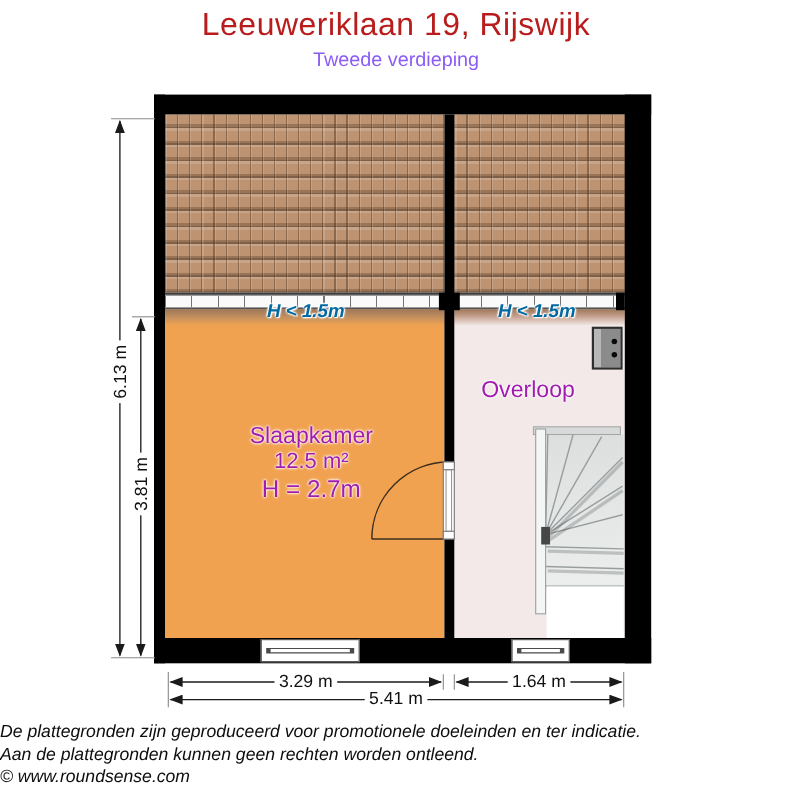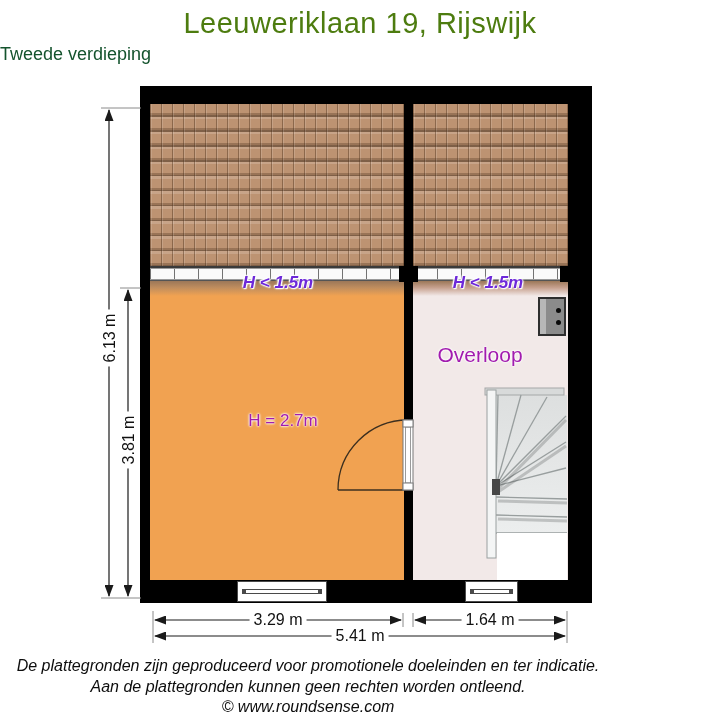--- a/index.html
+++ b/index.html
@@ -1,22 +1,22 @@
 <!DOCTYPE html>
 <html><head>
 <meta charset="utf-8">
 <style>
   html,body{margin:0;padding:0;background:#fff;}
   .canvas{
     position:relative;width:720px;height:720px;background:#ffffff;overflow:hidden;
     font-family:"Liberation Sans", sans-serif;color:#111;
   }
   .abs{position:absolute;box-sizing:border-box;}
-  .title{left:0;top:7px;width:720px;text-align:center;font-size:29px;letter-spacing:.5px;color:#4d7c0f;}
-  .subtitle{left:0;top:44px;width:720px;text-align:left;font-size:18px;color:#14532d;}
+  .title{left:0;top:7px;width:720px;text-align:center;font-size:29px;letter-spacing:.5px;color:#b91c1c;}
+  .subtitle{left:0;top:44px;width:720px;text-align:center;font-size:18px;color:#8b5cf6;}
   .wall{background:#000;}
   .roof{
     background-color:#bd9372;
     background-image:
       repeating-linear-gradient(90deg, rgba(80,52,30,.45) 0 1px, rgba(255,255,255,.14) 1px 2px, rgba(255,255,255,0) 2px 11px),
       repeating-linear-gradient(180deg, rgba(0,0,0,0) 0 9px, rgba(70,44,24,.30) 9px 11px, rgba(40,24,12,.42) 11px 12.5px, rgba(255,255,255,.16) 12.5px 15px);
   }
   .kneewall{
     background-color:#fafafa;
     background-image:repeating-linear-gradient(90deg, rgba(70,70,70,.75) 0 1px, rgba(0,0,0,0) 1px 24px);
@@ -24,31 +24,31 @@
     box-shadow: inset 0 3px 0 -2px #9a9a9a, inset 0 -3px 0 -2px #9a9a9a;
   }
   .slope-left{background:linear-gradient(180deg,#9c7758 0%,#c08e5e 45%,#f1a251 100%);}
   .slope-right{background:linear-gradient(180deg,#9c7758 0%,#c7a18f 45%,#f2e9e8 100%);}
   .floor-orange{background:#f1a251;}
   .floor-pink{background:#f2e9e8;}
   .room-label{transform:translate(-50%,-50%);text-align:center;white-space:nowrap;
     text-shadow:0 0 2px #fff,0 0 2px #fff,0 0 3px #fff;color:#a21caf;}
   .room-name{font-size:21px;}
   .room-area{font-size:20px;}
-  .room-height{font-size:17px;}
-  .hlabel{transform:translate(-50%,-50%);font-size:17px;font-style:italic;font-weight:bold;color:#6d28d9;white-space:nowrap;
+  .room-height{font-size:22px;}
+  .hlabel{transform:translate(-50%,-50%);font-size:17px;font-style:italic;font-weight:bold;color:#0369a1;white-space:nowrap;
     text-shadow:0 0 2px #fff,0 0 2px #fff,0 0 3px #fff,1px 1px 1px #fff,-1px -1px 1px #fff;}
   .dim-label{transform:translate(-50%,-50%);font-size:16px;color:#111;background:#fff;padding:0 4px;white-space:nowrap;line-height:1.1;}
   .dim-label.vert{transform:translate(-50%,-50%) rotate(-90deg);}
   .window{background:#fff;border:1px solid #4a4a4a;}
   .glass{position:absolute;left:4px;right:4px;top:7px;bottom:7px;background:#fff;
     border:1px solid #4a4a4a;border-left-width:4px;border-right-width:4px;}
   .unit{background:linear-gradient(90deg,#b7b7b7 0 6px,#8b8b8b 6px);border:2px solid #2e2e2e;}
   .dot{position:absolute;width:5px;height:5px;border-radius:50%;background:#0a0a0a;}
-  .footer-line{left:0;width:616px;text-align:center;font-style:italic;font-size:16px;color:#0d0d0d;}
+  .footer-line{left:0;width:616px;font-style:italic;font-size:16px;color:#0d0d0d;}
   svg{display:block;}
 </style>
 </head>
 <body>
 
 <div class="canvas">
 
   <div class="abs title">Leeuweriklaan 19, Rijswijk</div>
   <div class="abs subtitle">Tweede verdieping</div>
 
@@ -142,20 +142,22 @@
     <g stroke="#1a1a1a" stroke-width="1.2">
       <line x1="109" y1="110" x2="109" y2="596" marker-start="url(#ah)" marker-end="url(#ah)"></line>
       <line x1="128" y1="290" x2="128" y2="596" marker-start="url(#ah)" marker-end="url(#ah)"></line>
       <line x1="155" y1="620" x2="401" y2="620" marker-start="url(#ah)" marker-end="url(#ah)"></line>
       <line x1="415" y1="620" x2="565" y2="620" marker-start="url(#ah)" marker-end="url(#ah)"></line>
       <line x1="155" y1="636" x2="565" y2="636" marker-start="url(#ah)" marker-end="url(#ah)"></line>
     </g>
   </svg>
 
   <div class="abs room-label" style="left:283px;top:421px;">
+    <div class="room-name">Slaapkamer</div>
+    <div class="room-area">12.5 m²</div>
     <div class="room-height">H = 2.7m</div>
   </div>
   <div class="abs room-label room-name" style="left:480px;top:355px;">Overloop</div>
 
   <div class="abs hlabel" style="left:278px;top:283px;">H &lt; 1.5m</div>
   <div class="abs hlabel" style="left:488px;top:283px;">H &lt; 1.5m</div>
 
   <div class="abs dim-label vert" style="left:110px;top:338px;">6.13 m</div>
   <div class="abs dim-label vert" style="left:129px;top:440px;">3.81 m</div>
   <div class="abs dim-label" style="left:278px;top:620px;">3.29 m</div>

